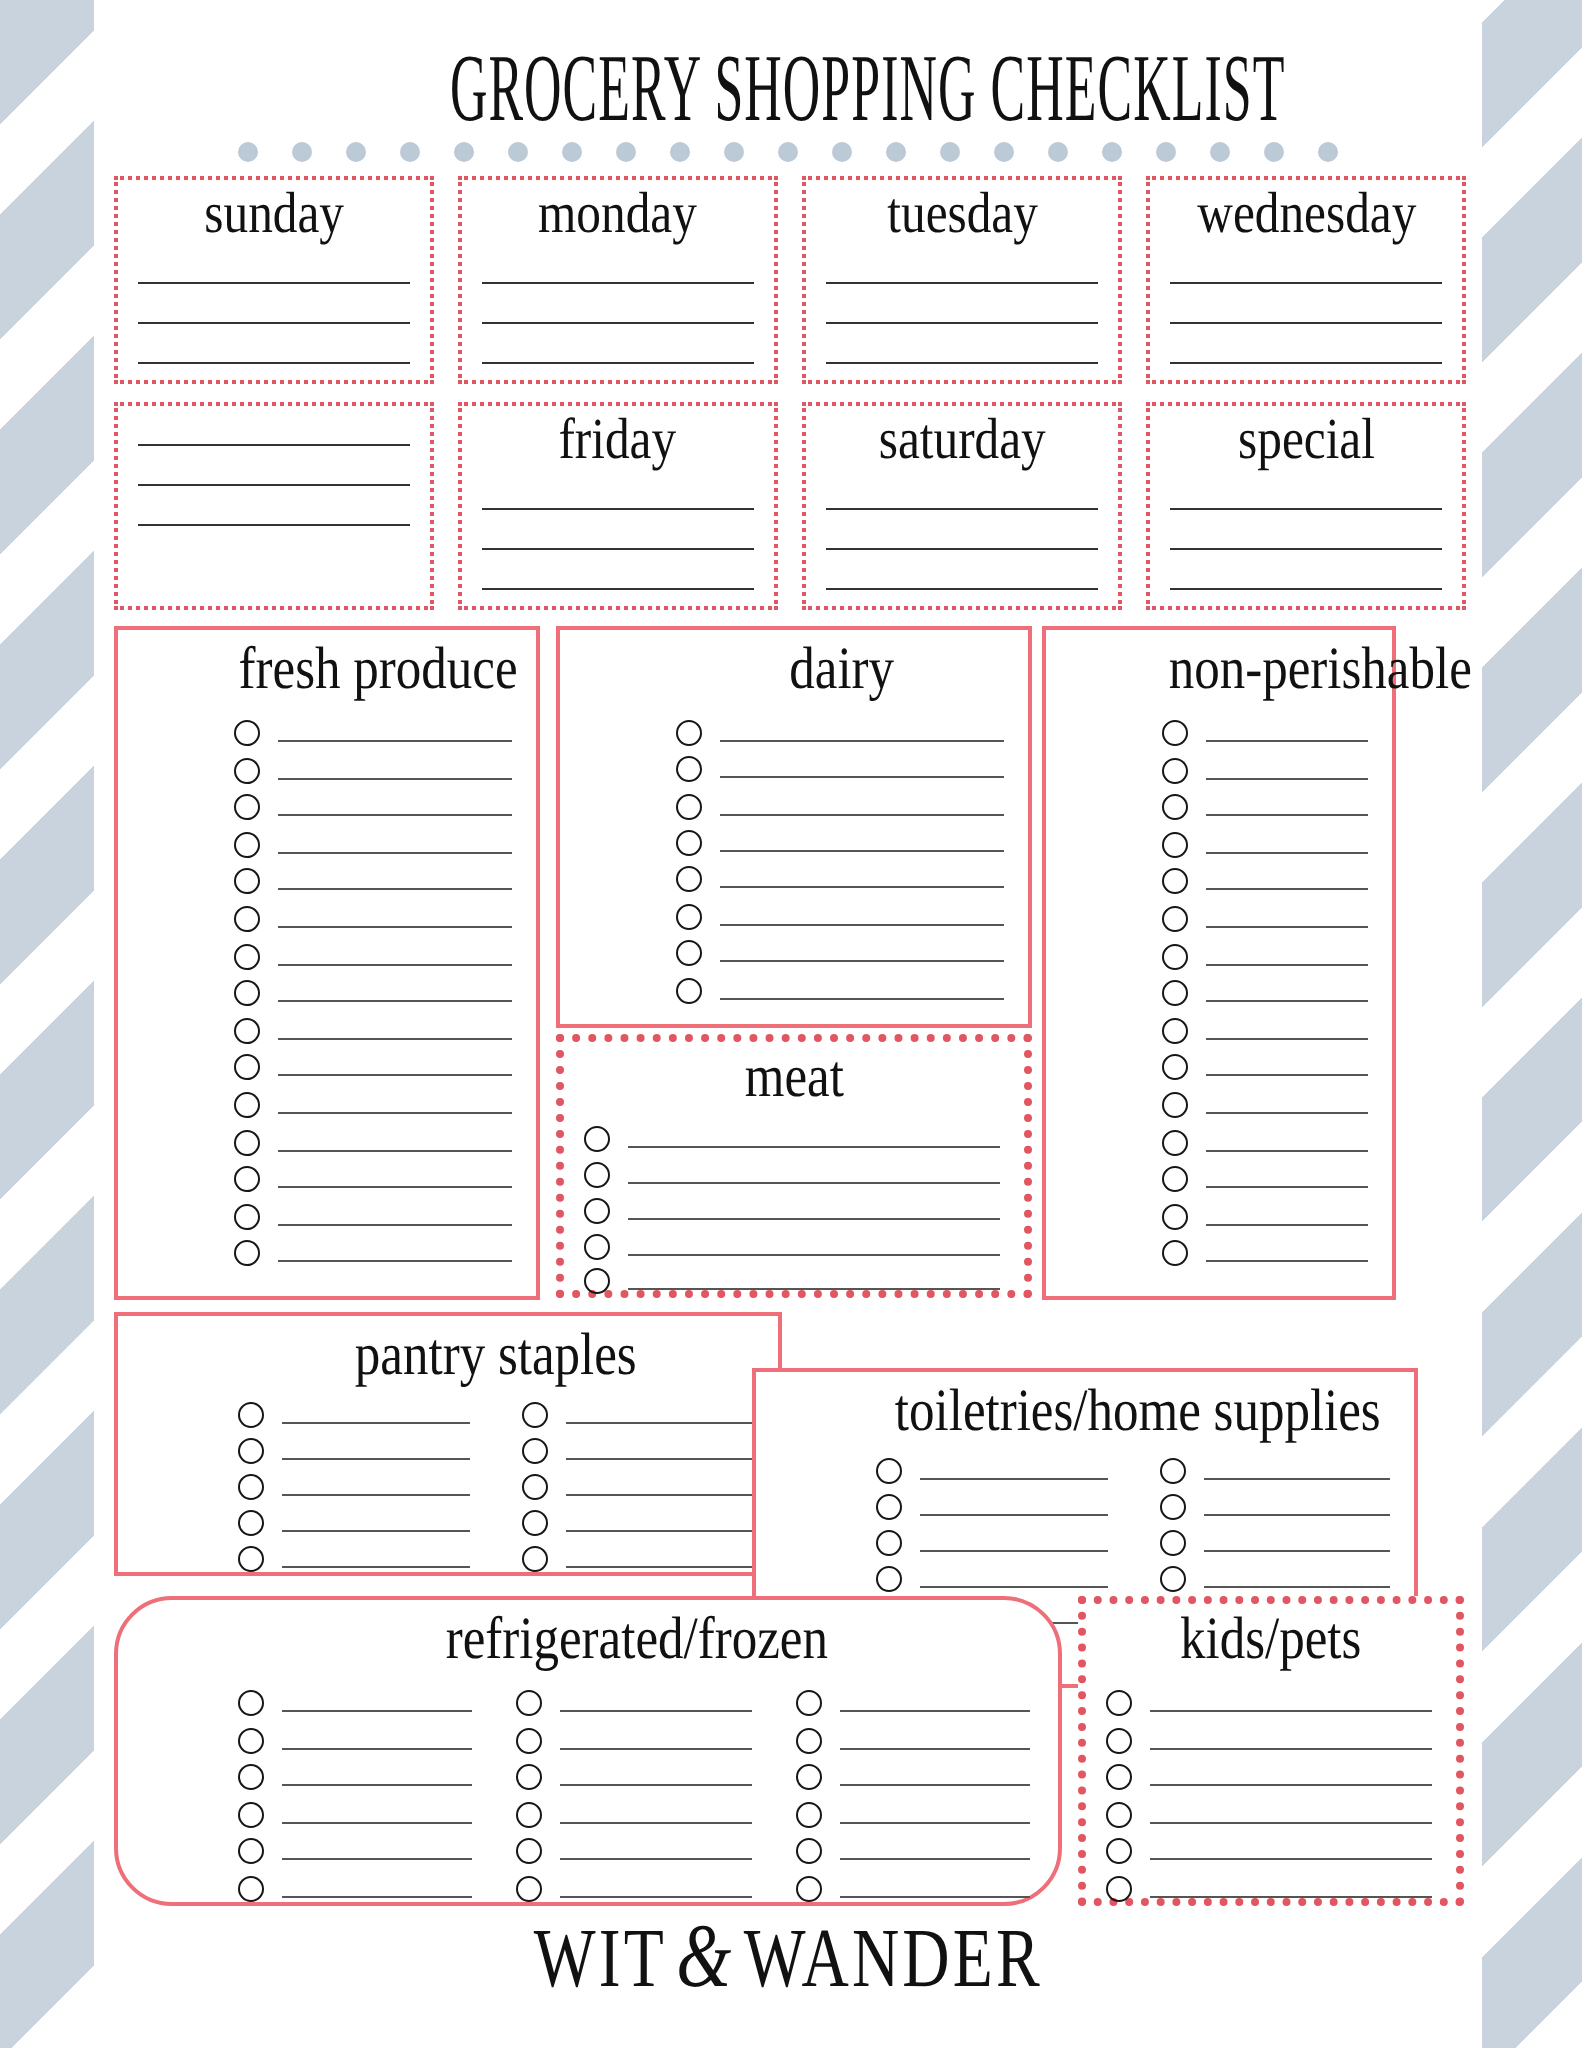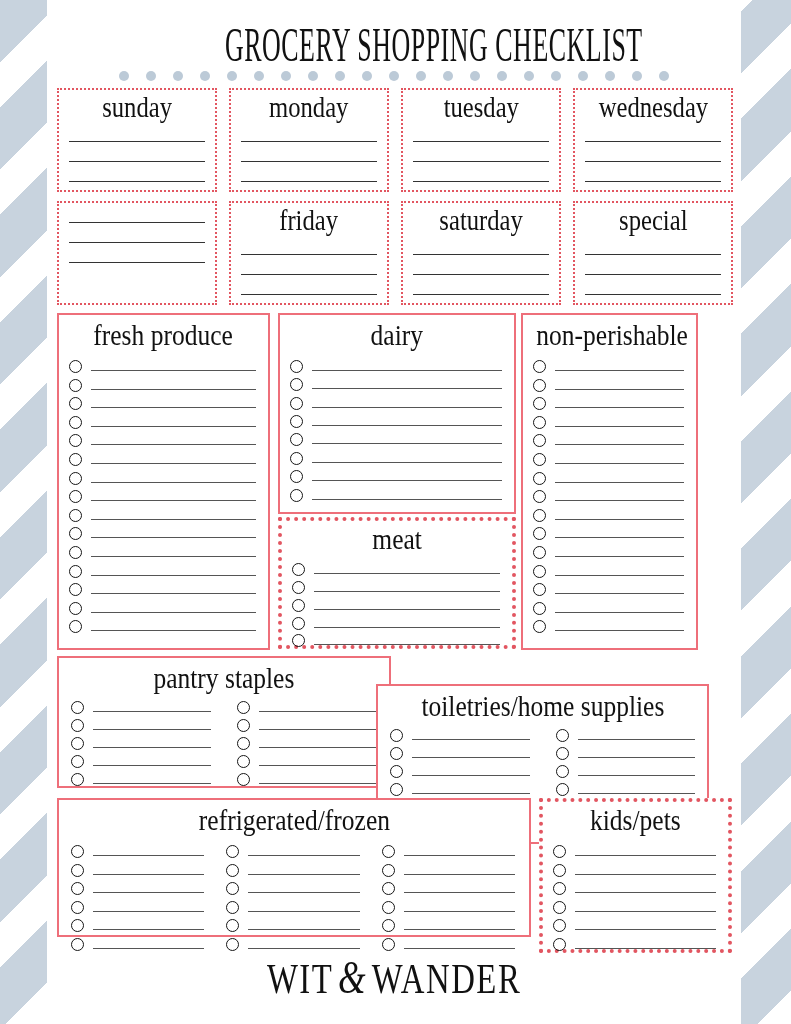--- a/index.html
+++ b/index.html
@@ -24,38 +24,38 @@
     display:grid; grid-template-columns:repeat(4,160px); grid-template-rows:104px 104px;
     column-gap:12px; row-gap:9px; }
   .day-box { border:2px dotted var(--accent-dotted,#e25661); background:#fff; box-sizing:border-box; }
   .day-title { text-align:center; margin-top:2px; white-space:nowrap; }
   .day-title > span { display:inline-block; font-size:29px; line-height:1.05; transform:scaleX(.85); transform-origin:center; }
   .day-lines { margin:0 10px; }
   .wline { height:19px; border-bottom:1.4px solid #333; }
 
   
   .cat-box { position:absolute; background:#fff; box-sizing:border-box; }
-  .b-solid  { border:2.5px solid var(--accent-solid,#ee6f7a); }
+  .b-solid  { border:2.5px solid var(--accent-solid,#ee6f7a);padding-left:48px; }
   .b-dotted { border:4px dotted var(--accent-dotted,#e25661); }
   .cat-title { text-align:center; margin-top:3px; white-space:nowrap; }
   .cat-title > span { display:inline-block; font-size:30px; line-height:1.15; transform:scaleX(.85); transform-origin:center; }
   .cat-rows { display:grid; grid-auto-rows:var(--rh,18.5px); padding:2px 12px 0 10px; }
   .cols2 { column-gap:26px; padding:0 12px; }
   .cols3 { column-gap:22px; padding:2px 14px 0 12px; }
   .check-row { display:flex; align-items:flex-end; }
   .circ { width:11px; height:11px; border:1.7px solid #161616; border-radius:50%; margin-right:9px; flex:0 0 auto; }
   .rline { flex:1; border-bottom:1.3px solid var(--line,#555); margin-bottom:2px; }
 
   #box-produce  { left:57px;  top:313px; width:213px; height:337px; --rh:18.6px; }
   #box-dairy    { left:278px; top:313px; width:238px; height:201px; --rh:18.4px; }
   #box-meat     { left:278px; top:517px; width:238px; height:132px; --rh:17.8px; }
   #box-nonper   { left:521px; top:313px; width:177px; height:337px; --rh:18.6px; }
   #box-pantry   { left:57px;  top:656px; width:334px; height:132px; --rh:18.2px; }
   #box-toilet   { left:376px; top:656px; width:333px; height:160px;margin-top:28px; --rh:18.2px; }
-  #box-refrig   { left:57px;  top:798px; width:474px; height:139px; --rh:18.6px; }
+  #box-refrig   { left:57px;  top:798px; width:474px; height:155px;border-radius:29px; --rh:18.6px; }
   #box-kids     { left:539px; top:798px; width:193px; height:155px; --rh:18.6px; }
   #box-meat .cat-title, #box-kids .cat-title { margin-top:1px; }
 
   .footer-wrap { position:absolute; left:47px; top:954px; width:694px; text-align:center; white-space:nowrap; }
   .footer-wrap .ft { display:inline-block; font-size:42px; line-height:1.1; letter-spacing:2px;
     transform:scaleX(.78); transform-origin:center; }
   .footer-wrap .amp { font-style:italic; font-size:1.08em; padding:0 6px; }
 </style>
 </head>
 <body style="--accent-solid: #ee6f7a; --accent-dotted: #e25661; --line: #555555; --ink: #111111; --stripe-color: #c8d3de; --dot-color: #bccad7;">

